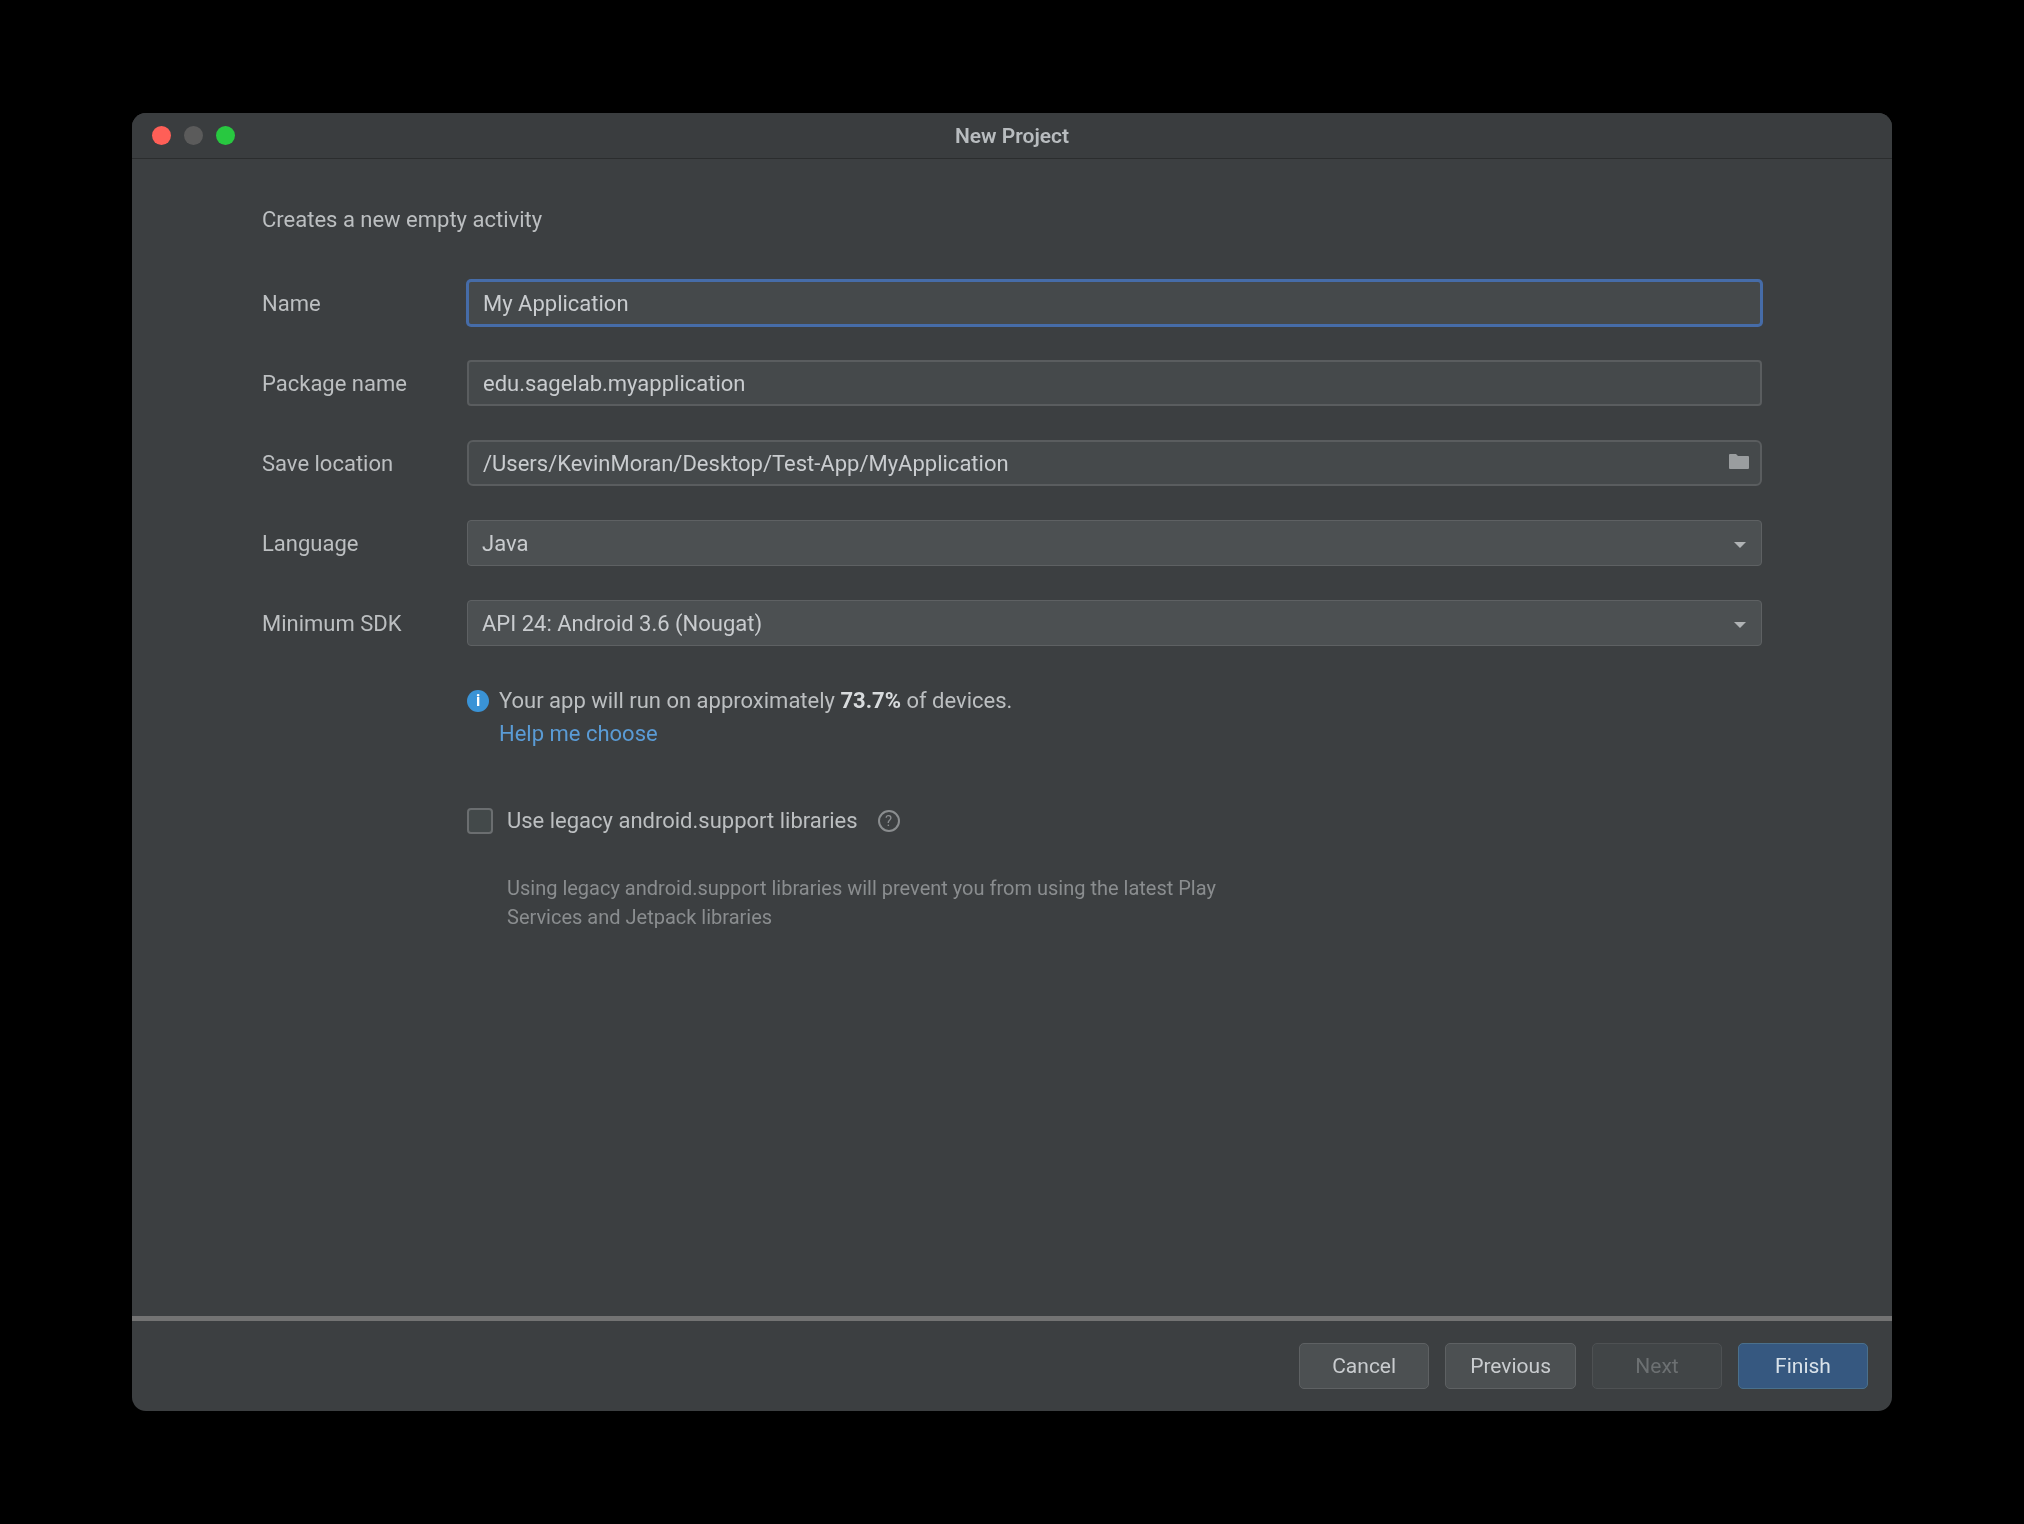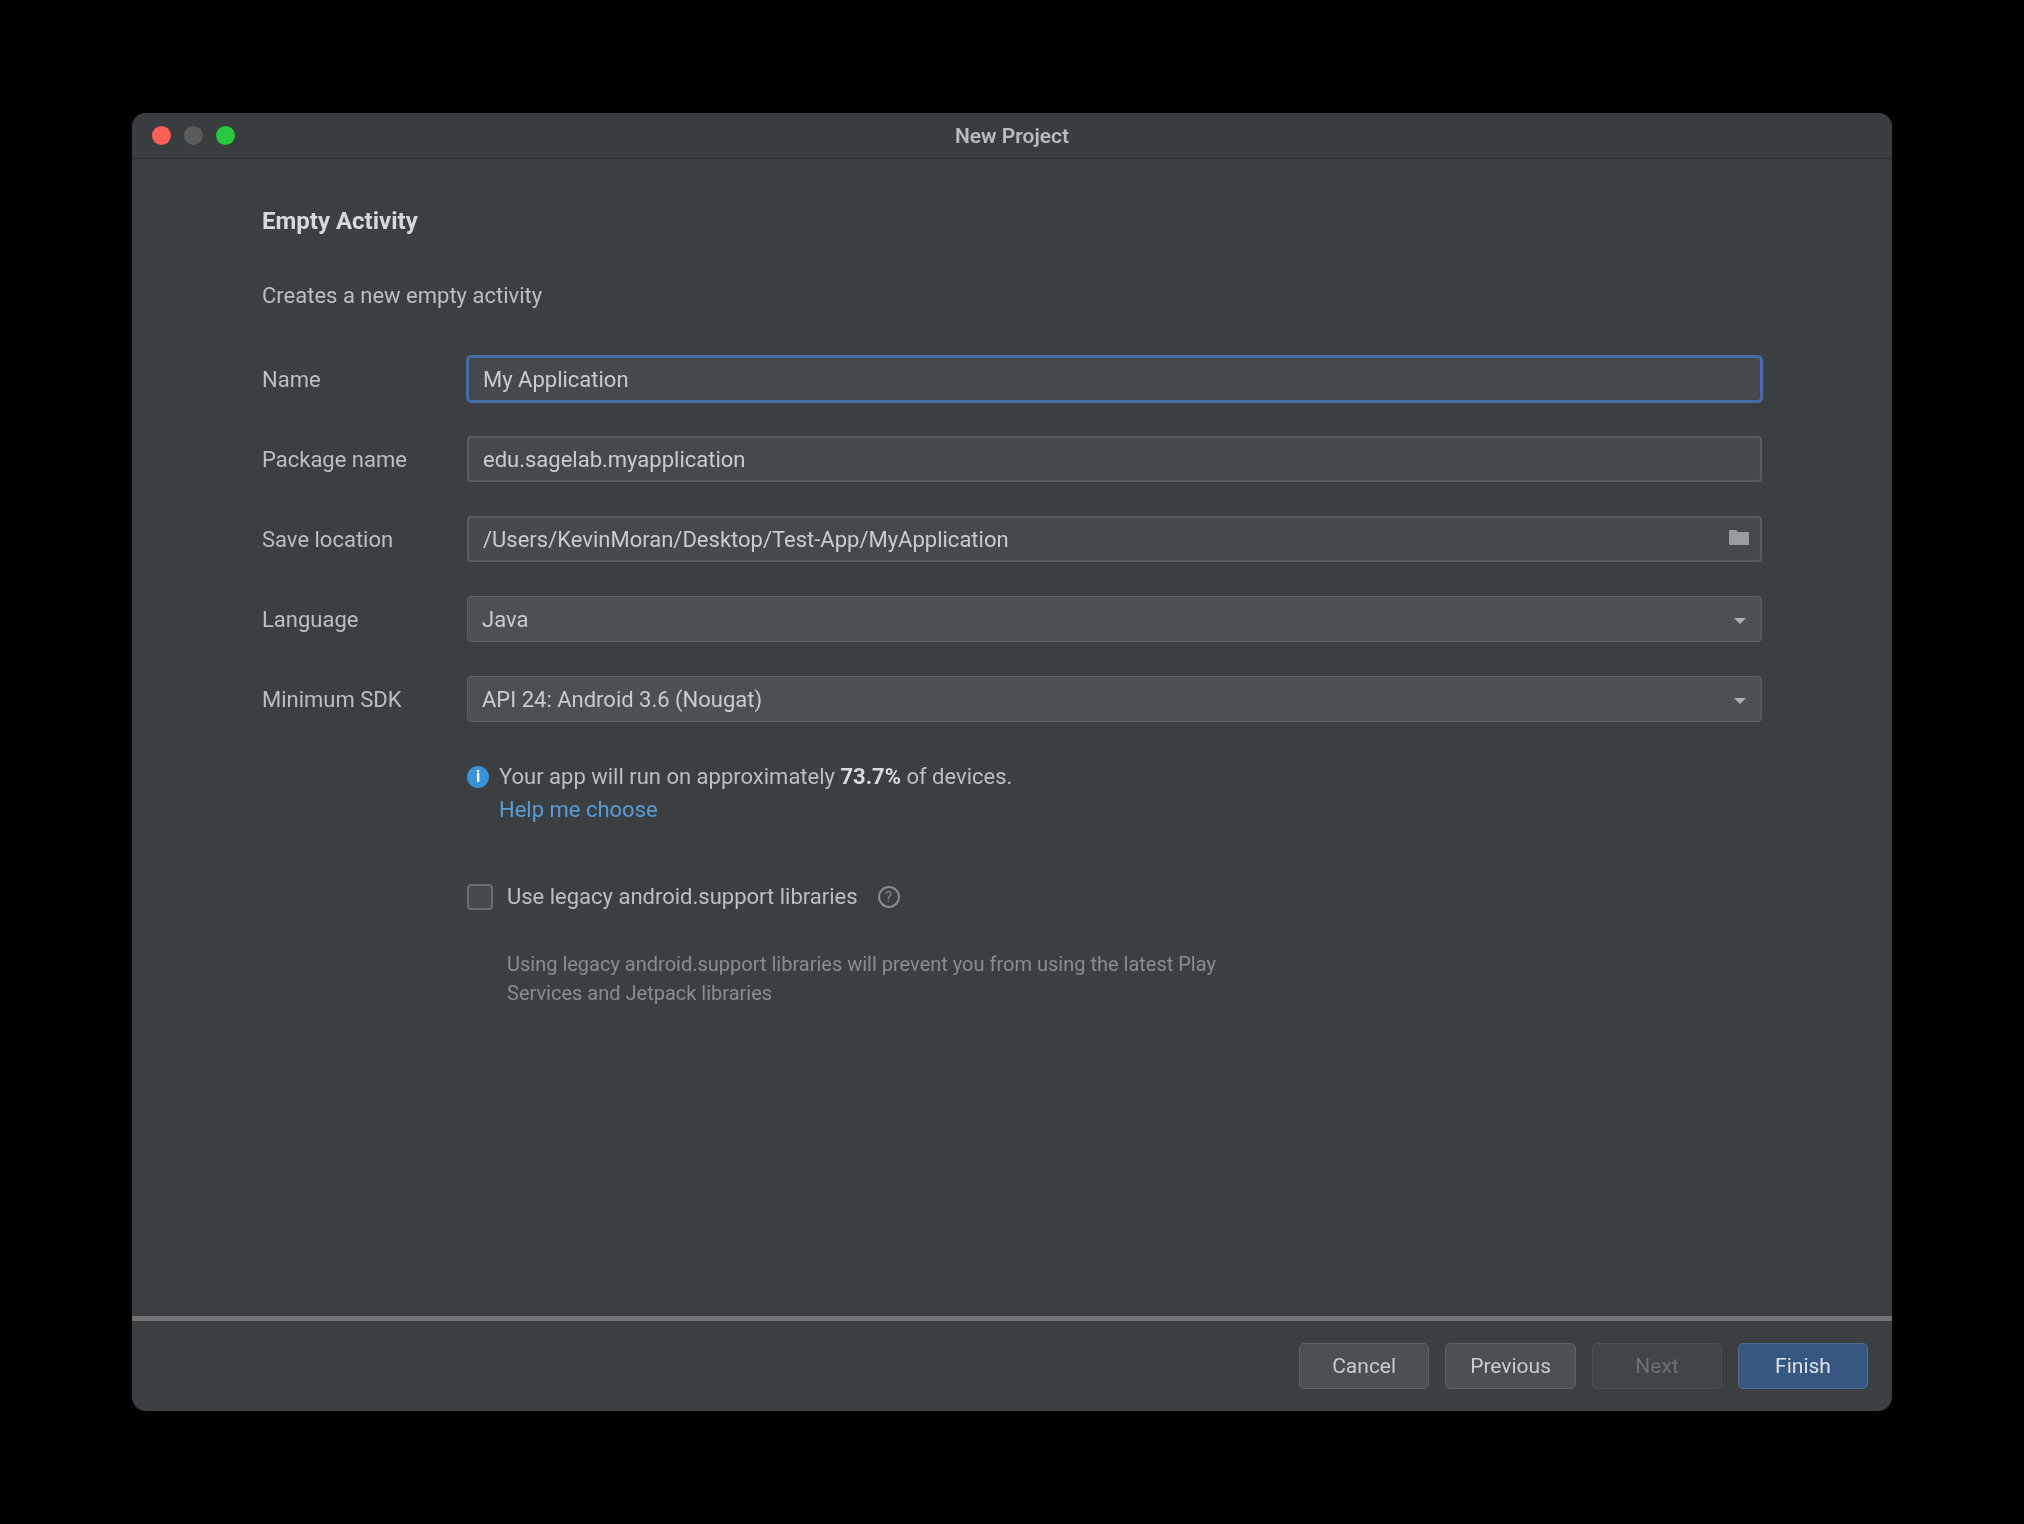--- a/index.html
+++ b/index.html
@@ -239,34 +239,33 @@
   <div class="titlebar">
     <div class="traffic-lights">
       <div class="tl red"></div>
       <div class="tl yellow"></div>
       <div class="tl green"></div>
     </div>
     <div class="title">New Project</div>
   </div>
 
   <div class="content">
-    <div class="heading">Empty Activity</div>
     <div class="subheading">Creates a new empty activity</div>
 
     <div class="form-grid">
 
       <div class="field-label">Name</div>
       <input class="text-input focused" value="My Application" style="">
 
       <div class="field-label">Package name</div>
       <input class="text-input" value="edu.sagelab.myapplication" style="">
 
       <div class="field-label">Save location</div>
       <div class="input-with-icon">
-        <input class="text-input" style="padding-right: 68px;" value="/Users/KevinMoran/Desktop/Test-App/MyApplication">
+        <input class="text-input" style="padding-right: 68px; border-radius: 6px;" value="/Users/KevinMoran/Desktop/Test-App/MyApplication">
         <span class="icon-right">
           <svg width="22" height="18" viewBox="0 0 22 18">
               <path fill="#9a9d9f" d="M2 2h6l2 2h10a1 1 0 0 1 1 1v11a1 1 0 0 1-1 1H2a1 1 0 0 1-1-1V3a1 1 0 0 1 1-1z"></path>
             </svg>
         </span>
       </div>
 
       <div class="field-label">Language</div>
       <div class="select">
         <span>Java</span>

